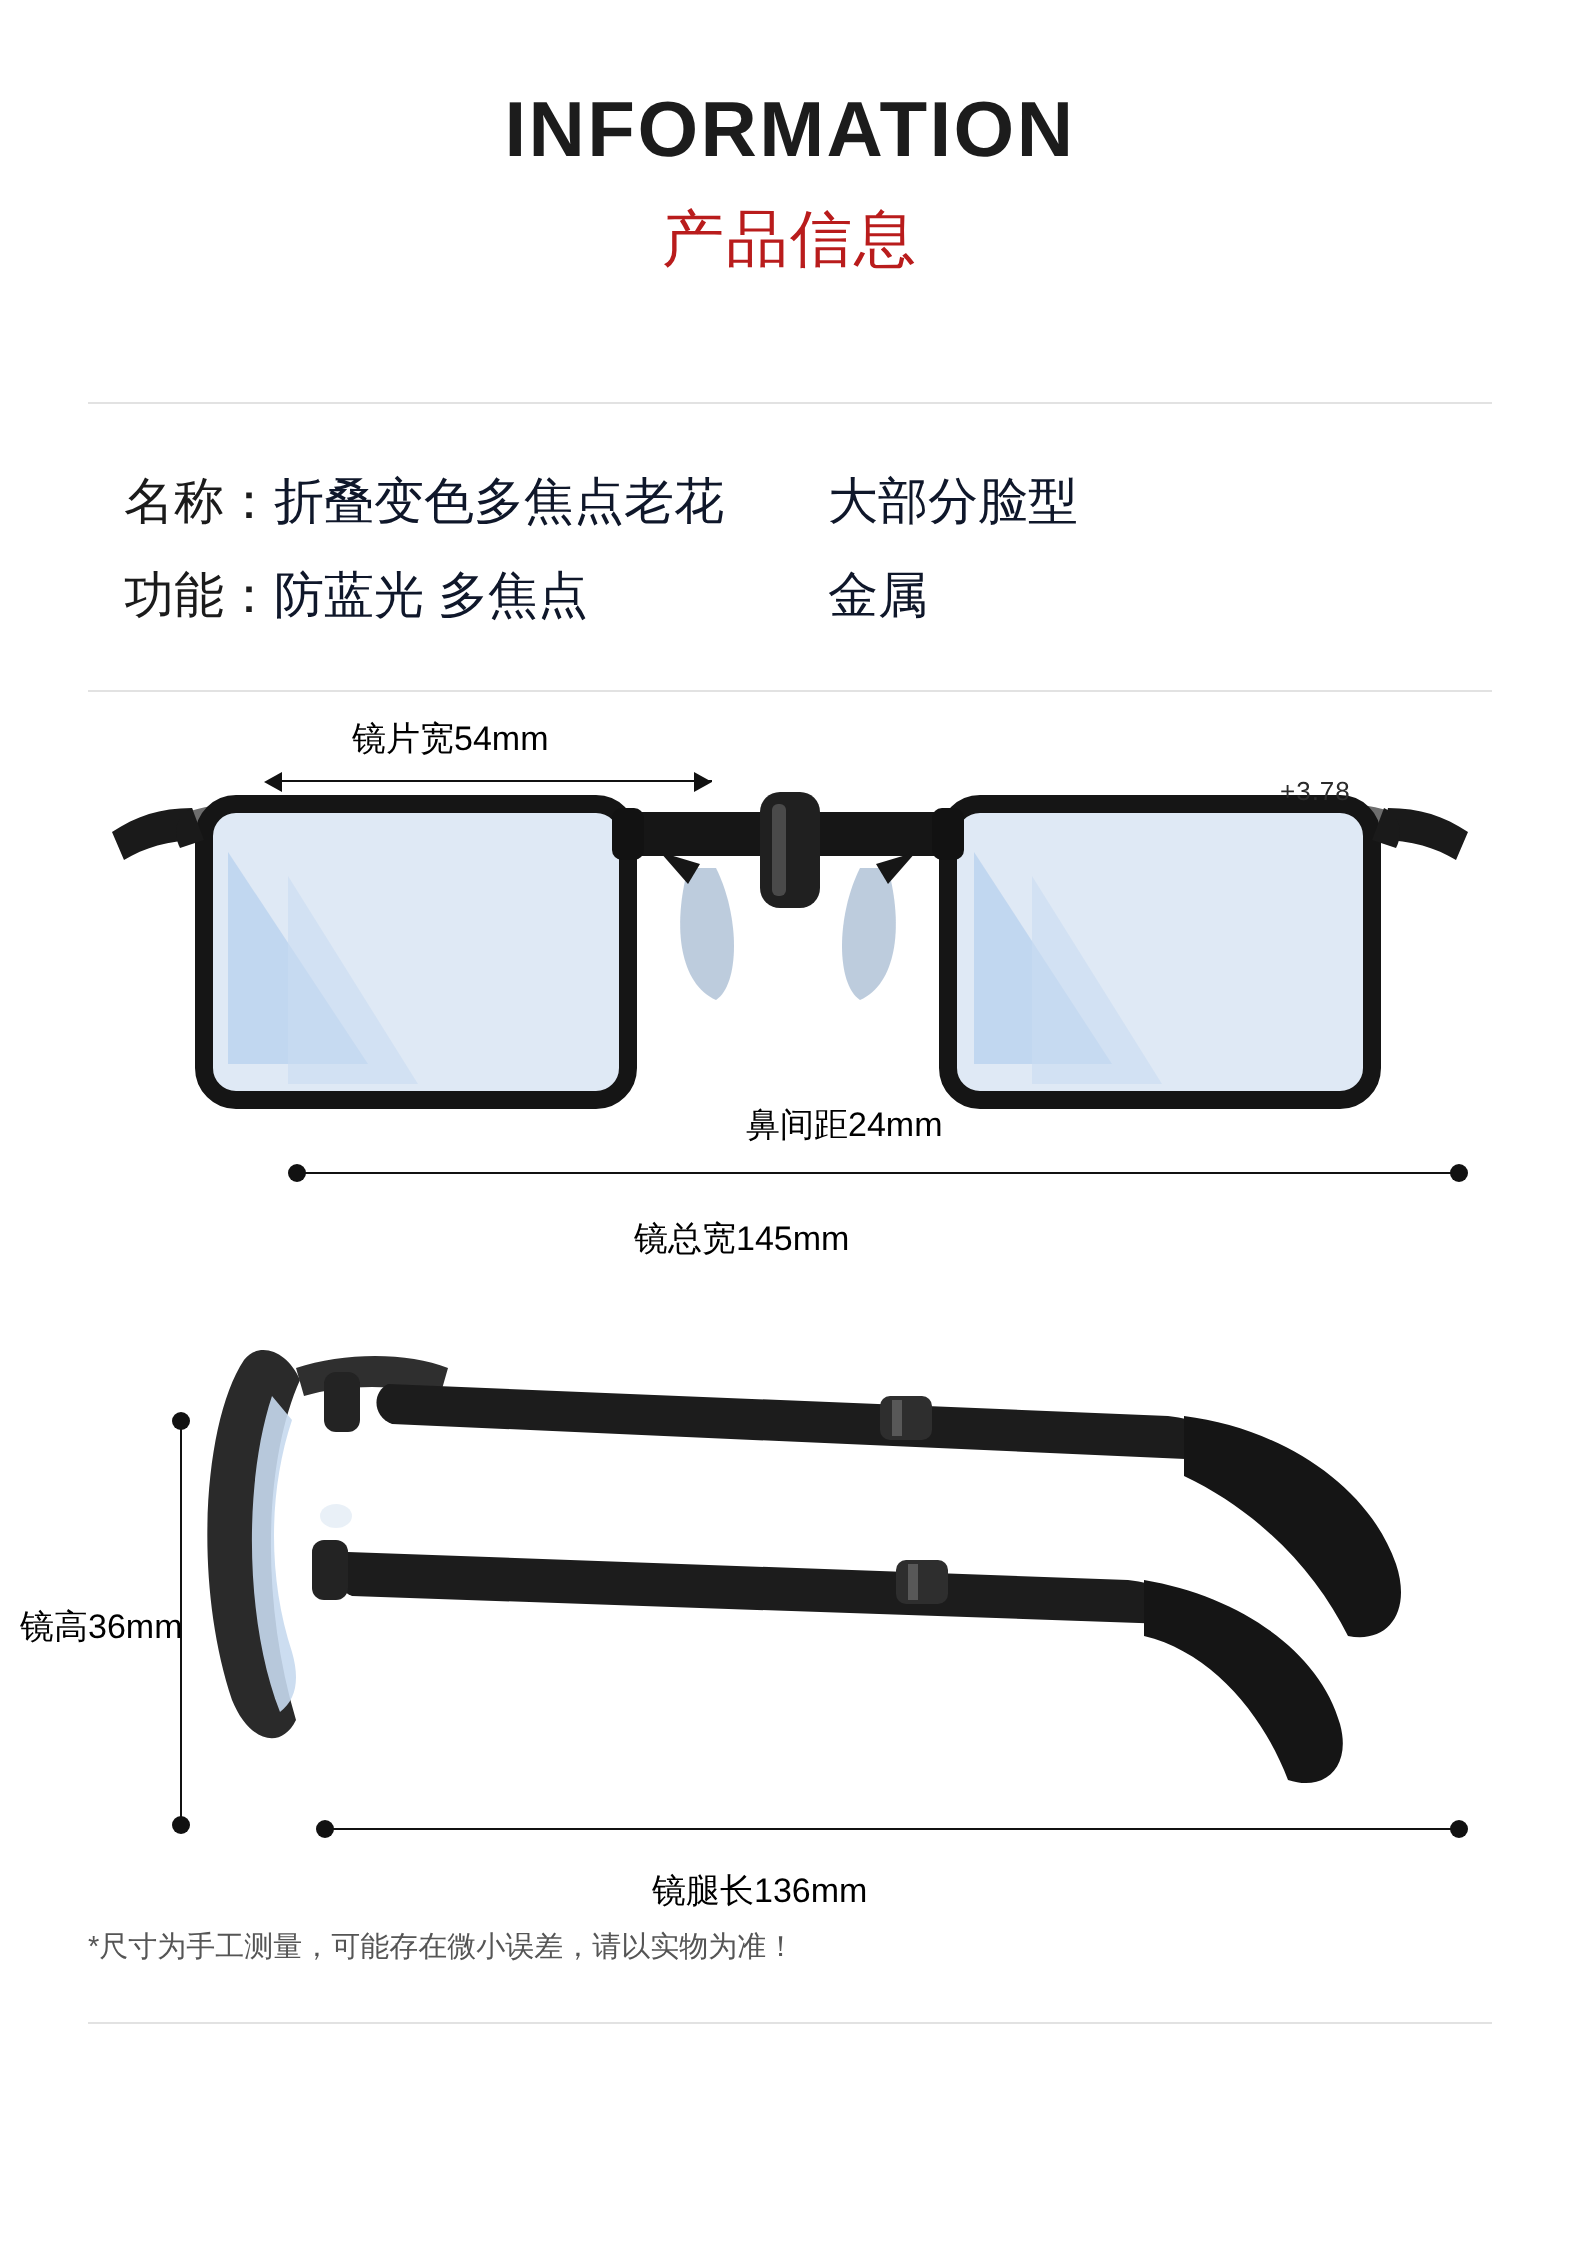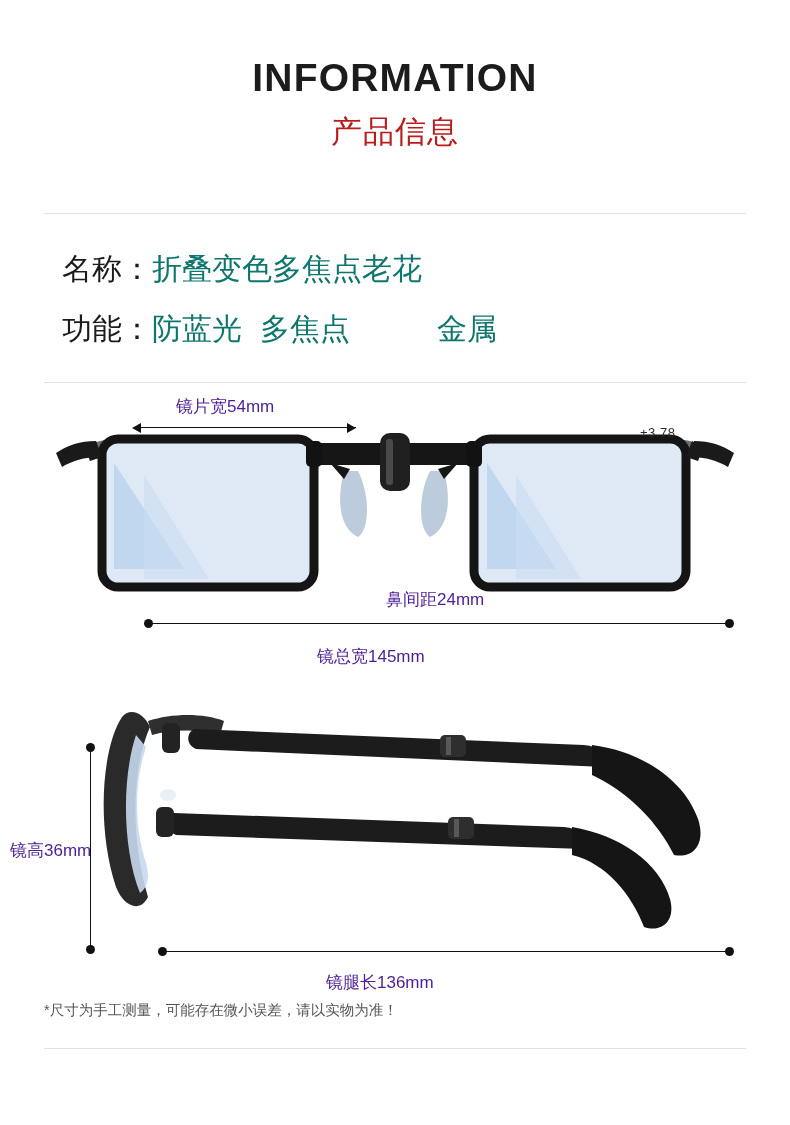--- a/index.html
+++ b/index.html
@@ -9,21 +9,21 @@
     height: 1125px;
     background: #ffffff;
     font-family: "Liberation Sans", sans-serif;
     color: #1a1a1a;
     overflow: hidden;
     position: relative;
   }
 
   
   .header {
-    padding-top: 58px;
+    padding-top: 46px;
     text-align: center;
   }
   .title-en {
     font-size: 39px;
     font-weight: bold;
     letter-spacing: 1.2px;
     color: #1c1c1c;
     line-height: 1.05;
   }
   .title-cn {
@@ -43,47 +43,46 @@
   .divider.top { margin-top: 60px; }
 
   
   .specs {
     padding: 26px 0 22px 0;
     margin: 0 44px;
   }
   .spec-row {
     display: flex;
     align-items: baseline;
-    font-size: 30px;
+    font-size: 25px;
     line-height: 1.9;
     color: #1b1b1b;
-    gap: 23px;
   }
   .spec-cell {
     display: flex;
     align-items: baseline;
     white-space: nowrap;
   }
   .spec-cell.left { width: 352px; margin-left: 18px; }
   .spec-cell.right { flex: 1; }
   .spec-label { color: #1b1b1b; }
-  .spec-value { color: #0f766e; font-family: Liberation Mono, monospace; }
+  .spec-value { color: #0f172a; }
 
   
   .figure {
     position: relative;
     margin: 0 44px;
   }
   .fig-front { height: 300px; position: relative; }
   .fig-side  { height: 300px; position: relative; margin-top: 4px; }
 
   .dim-text {
     position: absolute;
     font-size: 17px;
-    color: #4c1d95;
+    color: #000000;
     white-space: nowrap;
   }
   .footnote {
     text-align: left;
     font-size: 14.5px;
     color: #555;
     margin-top: 14px;
   }
 
   
@@ -138,20 +137,21 @@
 
 <div class="divider top"></div>
 
 <div class="specs">
   <div class="spec-row">
     <div class="spec-cell left">
       <span class="spec-label">名称：</span>
       <span class="spec-value">折叠变色多焦点老花</span>
     </div>
     <div class="spec-cell right">
+      <span class="spec-value">大部分脸型</span>
     </div>
   </div>
   <div class="spec-row">
     <div class="spec-cell left">
       <span class="spec-label">功能：</span>
       <span class="spec-value">防蓝光 多焦点</span>
     </div>
     <div class="spec-cell right">
       <span class="spec-value">金属</span>
     </div>
@@ -196,21 +196,21 @@
 
       <rect x="262" y="58" width="16" height="26" rx="5" fill="#121212"></rect>
       <rect x="422" y="58" width="16" height="26" rx="5" fill="#121212"></rect>
 
       <path d="M52 58 C 44 62, 42 70, 46 78 L 58 74 Z" fill="#1a1a1a"></path>
       <path d="M648 58 C 656 62, 658 70, 654 78 L 642 74 Z" fill="#1a1a1a"></path>
     </svg>
 
     <div class="power-label" style="left:596px; top:42px;">+3.78</div>
 
-    <div class="dim-text" style="left:342px; top:205px;">鼻间距24mm</div>
+    <div class="dim-text" style="left:329px; top:205px;">鼻间距24mm</div>
 
     <div class="arrow-line" style="left:105px; top:240px; width:580px;"></div>
     <div class="dot" style="left:100px; top:236px;"></div>
     <div class="dot" style="left:681px; top:236px;"></div>
     <div class="dim-text" style="left:273px; top:262px;">镜总宽145mm</div>
   </div>
 
   <div class="fig-side">
 
     <div class="arrow-v" style="left:46px; top:62px; height:200px;"></div>

